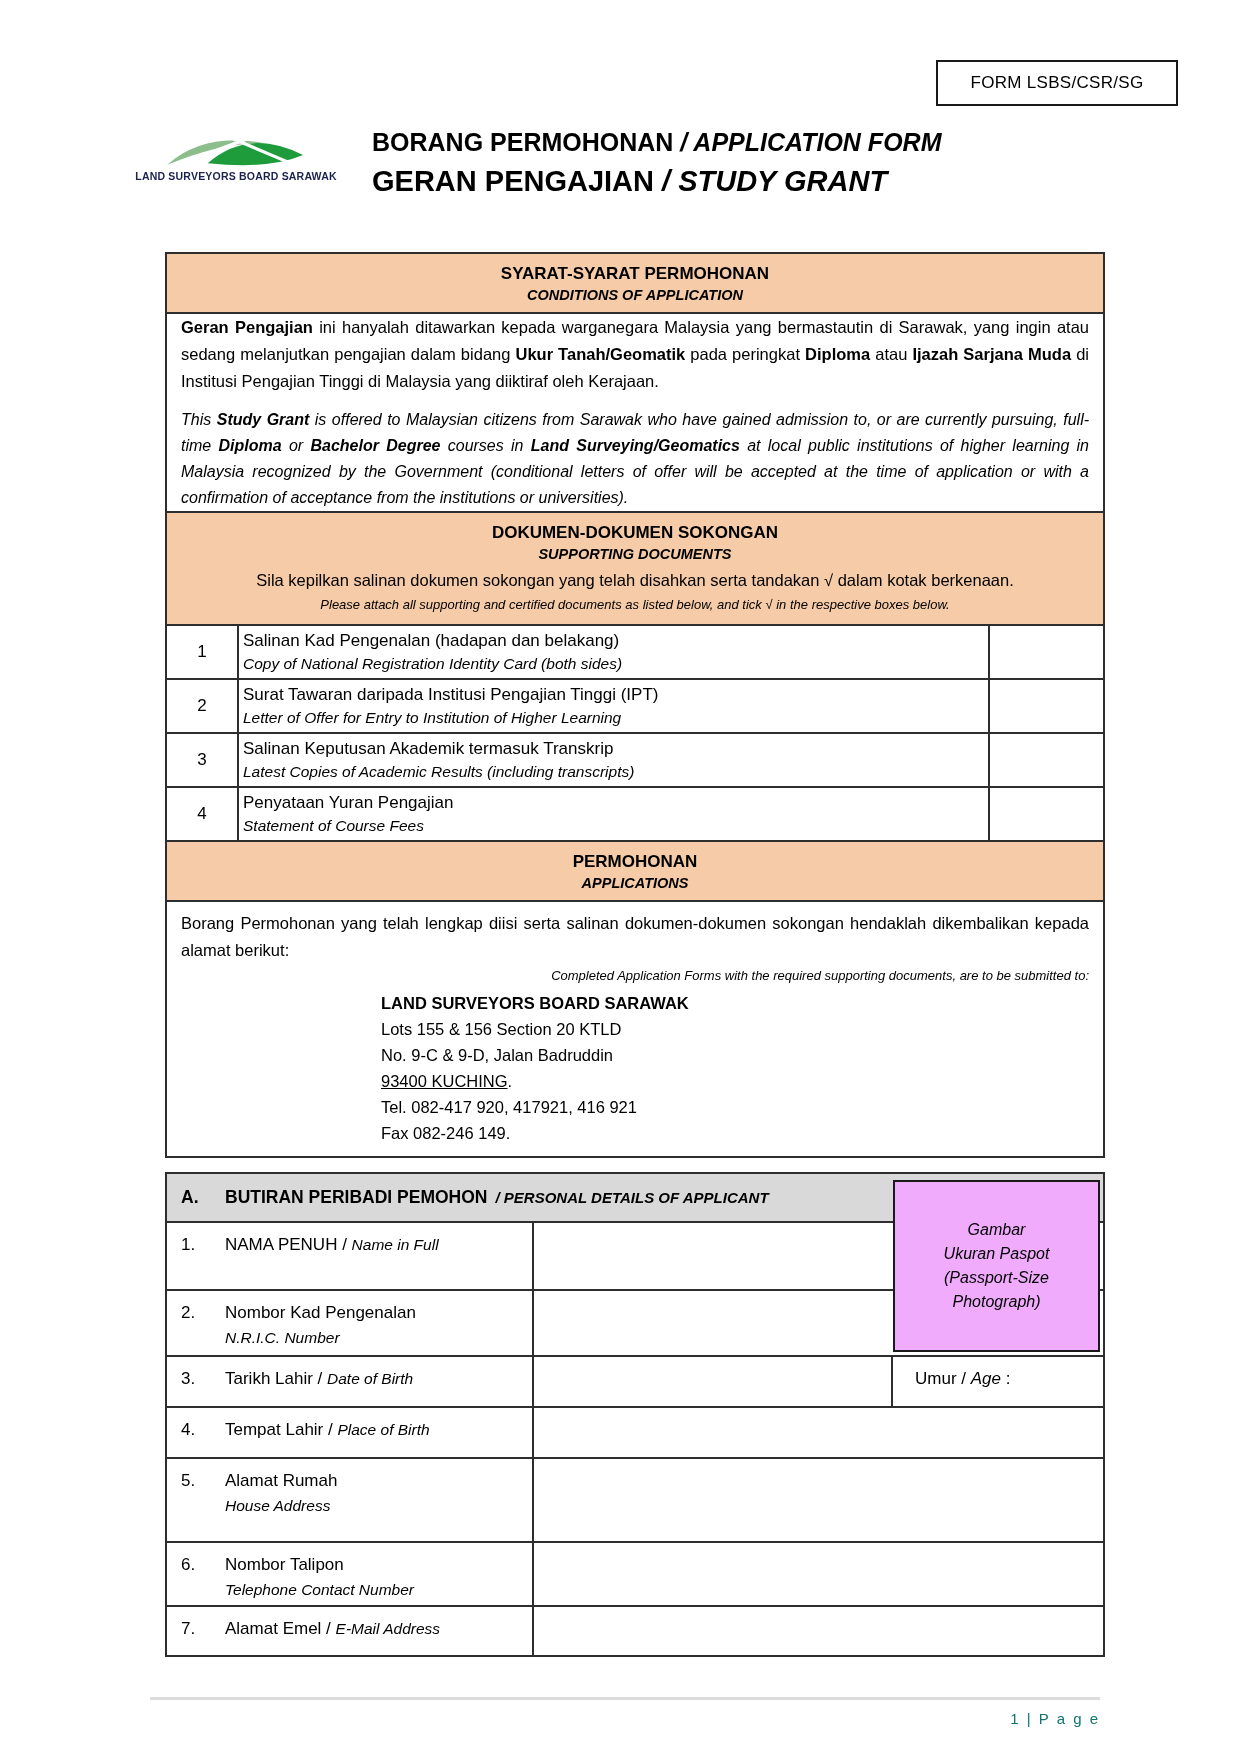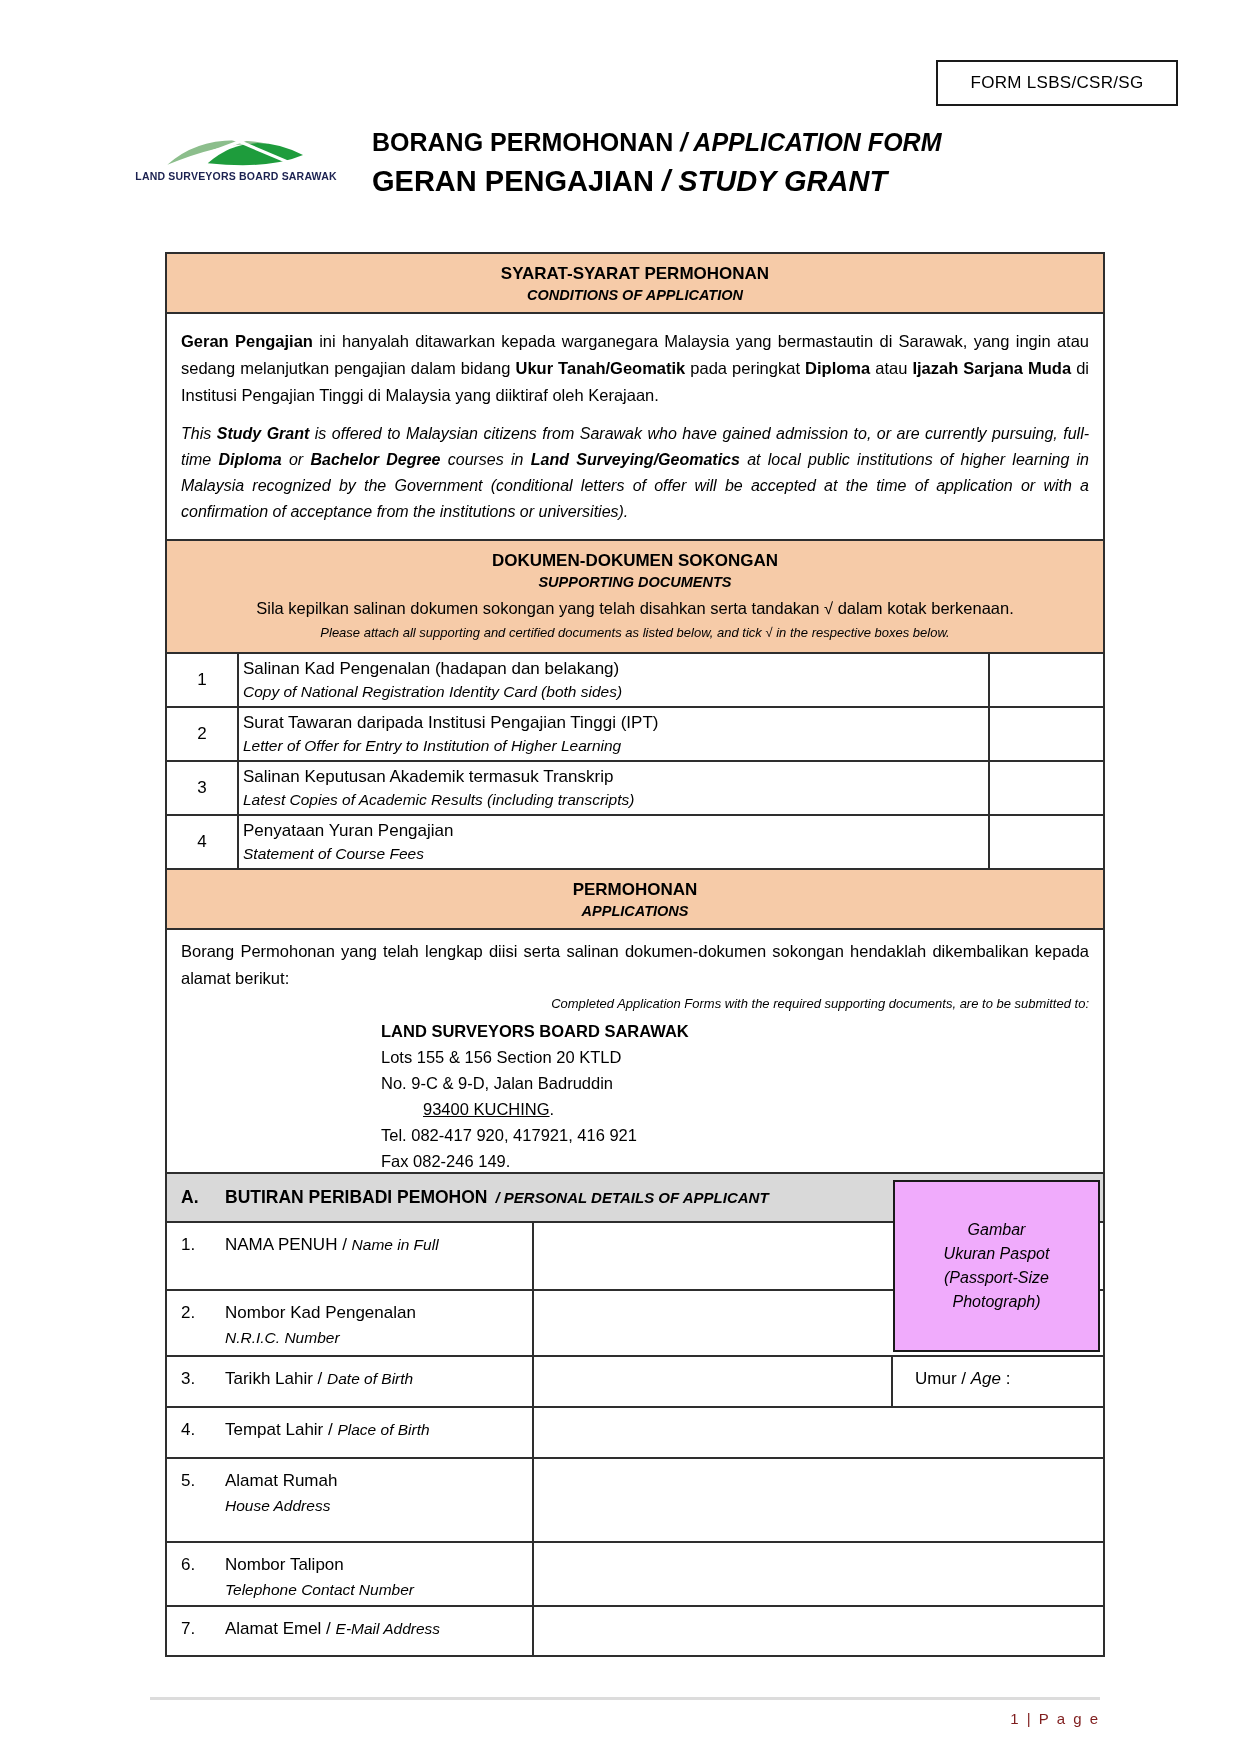--- a/index.html
+++ b/index.html
@@ -28,38 +28,38 @@
   
   .content{position:absolute;left:165px;top:252px;width:940px;}
   .bx{border:2px solid #2e2e2e;margin-top:-2px;box-sizing:border-box;}
   .bx:first-child{margin-top:0;}
   .peach{background:#F6CBA8;text-align:center;padding:9px 10px 7px 10px;}
   .hdr-my{font-weight:bold;font-size:17px;line-height:22px;}
   .hdr-en{font-weight:bold;font-style:italic;font-size:14.5px;line-height:20px;}
   .instr-my{font-size:16.5px;line-height:26px;margin-top:3px;}
   .instr-en{font-size:13px;font-style:italic;line-height:24px;}
 
-  .body-box{padding:14px 14px;}
+  .body-box{padding:0 14px;}
   .para-my{font-size:16.5px;line-height:27px;text-align:justify;}
   .para-en{font-size:16px;line-height:26px;text-align:justify;font-style:italic;margin-top:12px;}
 
   
   .drow{display:flex;border-top:2px solid #2e2e2e;box-sizing:border-box;min-height:51px;}
   .drow:first-child{border-top:none;}
   .dnum{width:70px;flex:0 0 70px;border-right:2px solid #2e2e2e;display:flex;align-items:center;justify-content:center;font-size:17px;}
   .ddesc{flex:1;padding:3px 4px;}
   .dmy{font-size:17px;line-height:24px;}
   .den{font-size:15.5px;font-style:italic;line-height:22px;}
   .dchk{width:113px;flex:0 0 113px;border-left:2px solid #2e2e2e;}
 
   
   .apps-pad{padding:8px 14px 10px 14px;}
   .addr{margin-left:200px;font-size:16.5px;line-height:26px;margin-top:2px;}
   .addr-name{font-weight:bold;}
-  .city{text-decoration:underline;margin-left:42px;}
+  .city{text-decoration:underline;}
 
   
   .secA{position:absolute;left:165px;top:1172px;width:940px;}
   .secA-hd{
     background:#D9D9D9;border:2px solid #2e2e2e;box-sizing:border-box;height:51px;
     display:flex;align-items:center;padding-left:14px;
   }
   .sl{font-weight:bold;font-size:17.5px;width:44px;}
   .smy{font-weight:bold;font-size:17.5px;}
   .sen{font-weight:bold;font-style:italic;font-size:15px;margin-left:8px;}
@@ -74,21 +74,21 @@
   .r1{min-height:68px;}.r2{min-height:66px;}.r3{min-height:51px;}.r4{min-height:51px;}
   .r5{min-height:84px;}.r6{min-height:64px;}.r7{min-height:50px;}
   .photo{
     position:absolute;top:8px;left:728px;width:207px;height:172px;box-sizing:border-box;
     background:#f0abfc;border:2px solid #1a1a1a;display:flex;align-items:center;justify-content:center;
     text-align:center;font-style:italic;font-size:16px;line-height:24px;white-space:pre-line;
   }
 
   
   .footer-line{position:absolute;left:150px;top:1697px;width:950px;height:3px;background:#dcdcdc;}
-  .page-num{position:absolute;left:150px;top:1710px;width:950px;text-align:right;color:#7f1d1d;font-size:15px;letter-spacing:2px;}
+  .page-num{position:absolute;left:150px;top:1710px;width:950px;text-align:right;color:#0f766e;font-size:15px;letter-spacing:2px;}
 </style>
 </head>
 <body>
 
 <div class="page">
 
   <div class="form-tag">
     <span>FORM LSBS/CSR/SG</span>
   </div>
 

